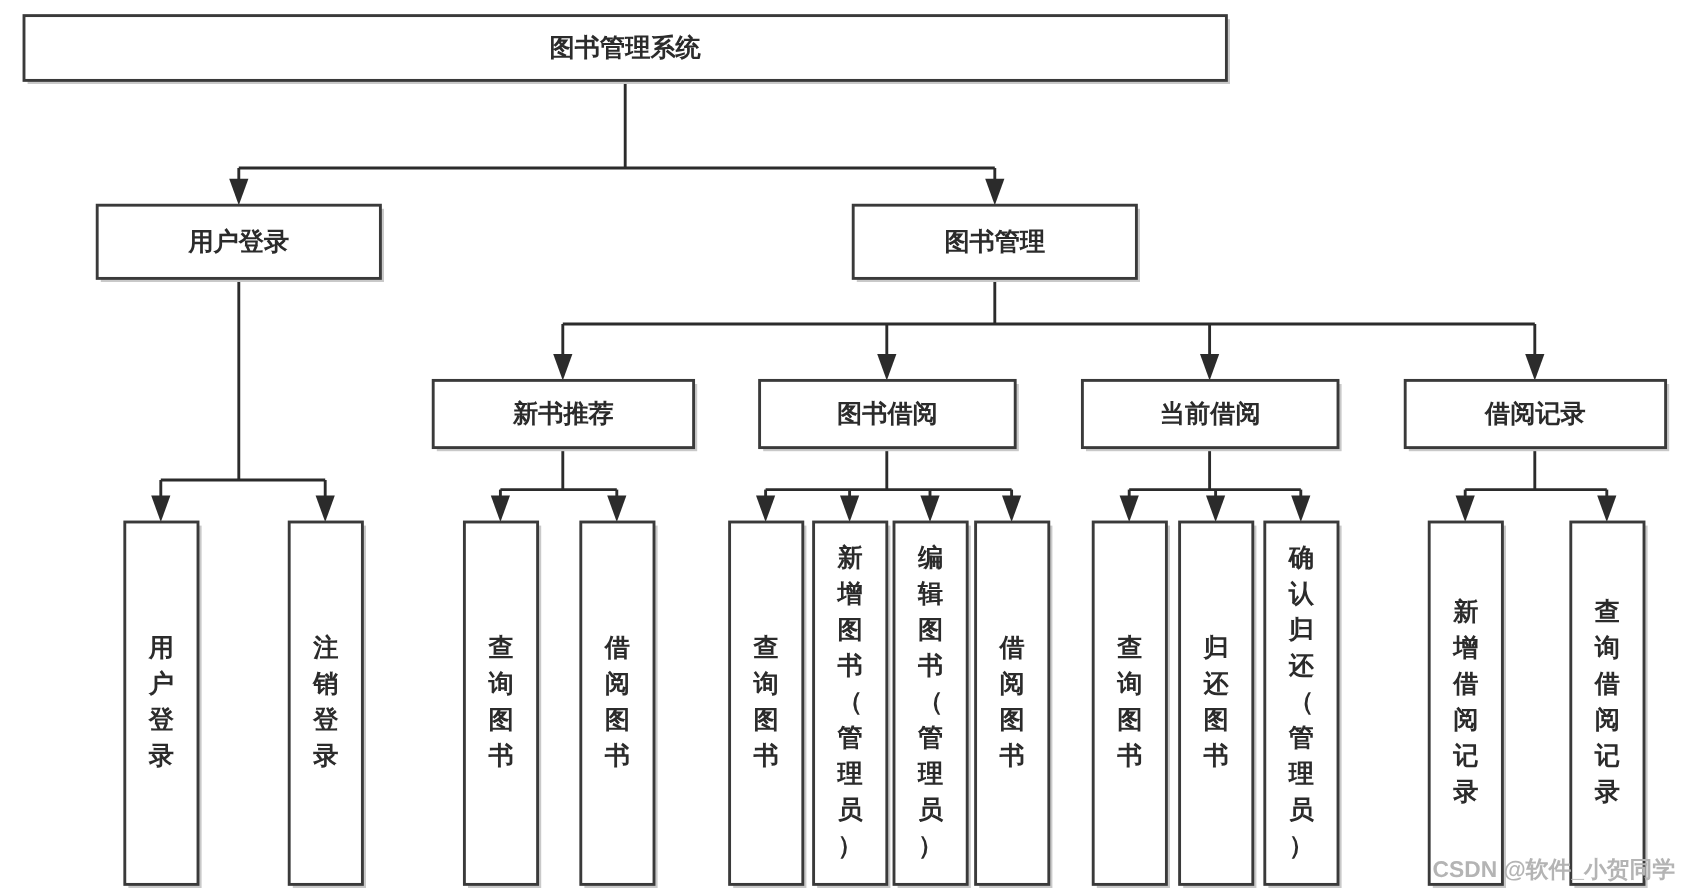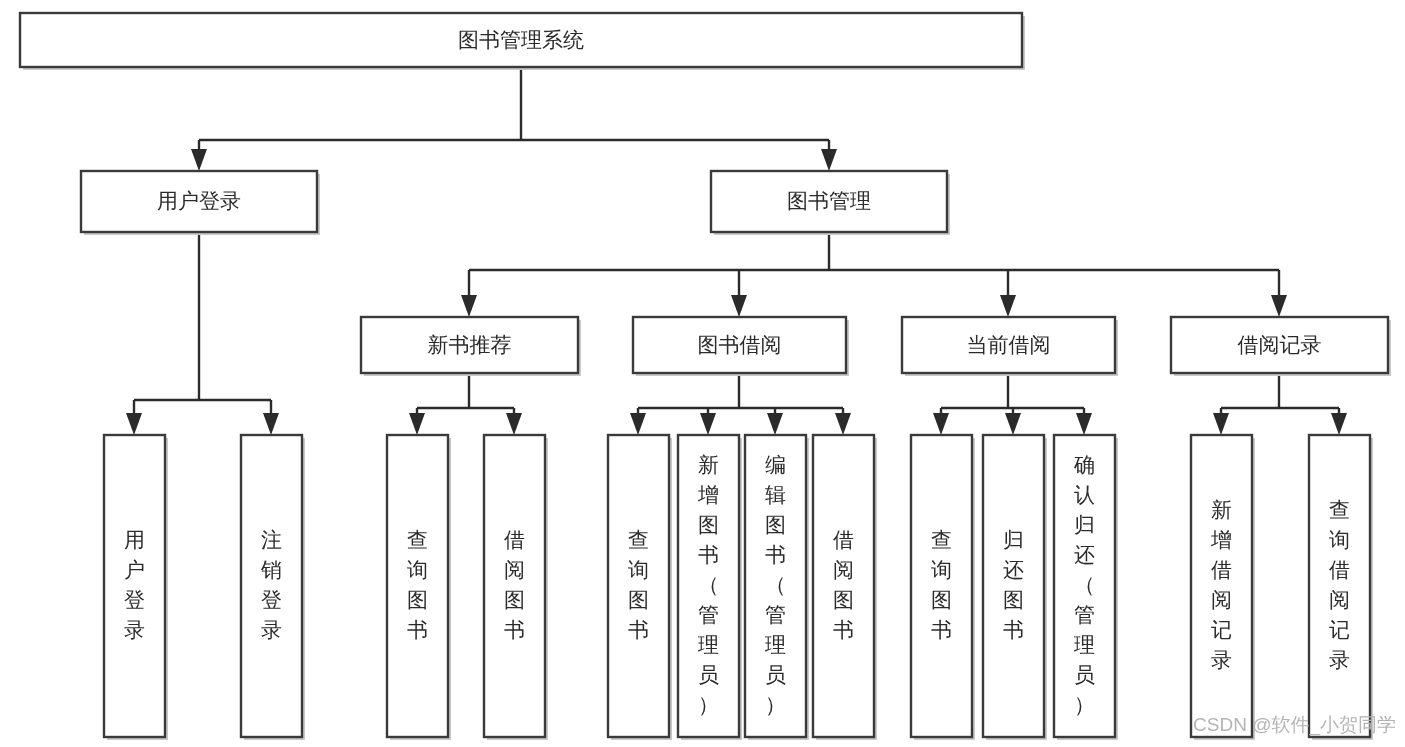--- a/index.html
+++ b/index.html
@@ -14,20 +14,21 @@
     font-family: "Liberation Sans", "DejaVu Sans", sans-serif;
     overflow: hidden;
     position: relative;
   }
   #diagram-root {
     position: absolute;
     left: 0;
     top: 0;
     width: 1405px;
     height: 747px;
+    font-weight: bold;
   }
   svg#chart-svg {
     display: block;
     width: 1405px;
     height: 747px;
     background: #ffffff;
   }
   .node-box {
     fill: #ffffff;
     stroke: #3a3a3a;

